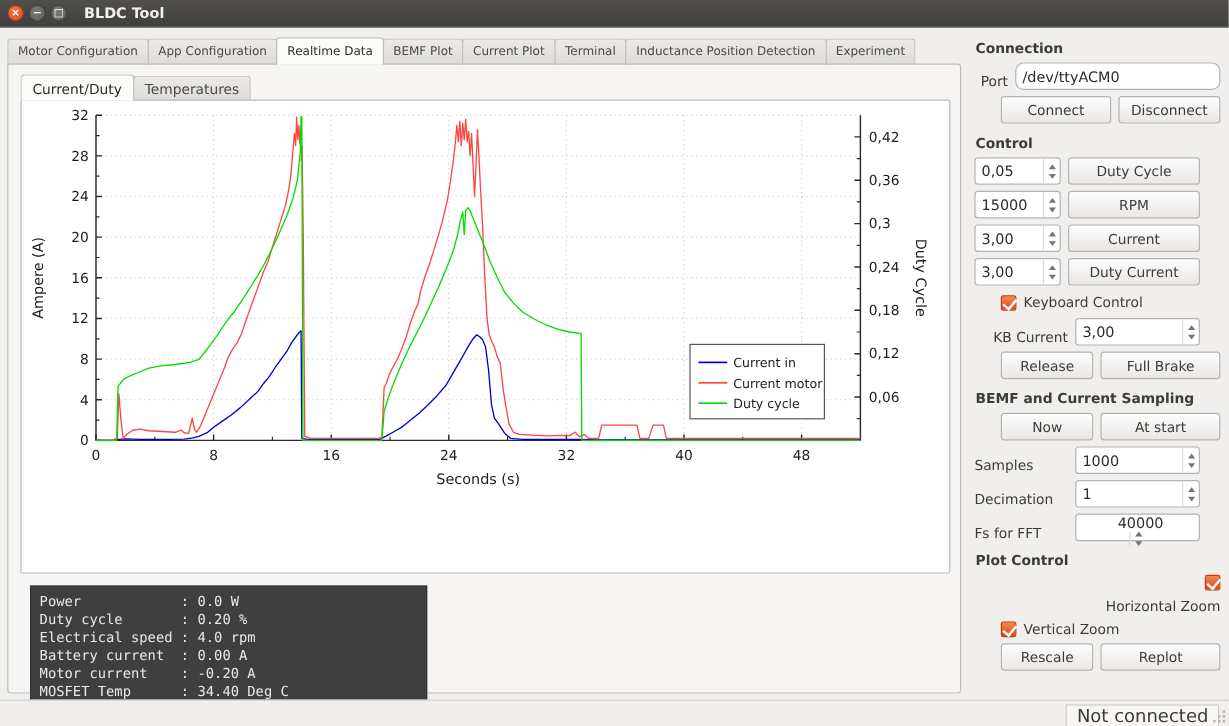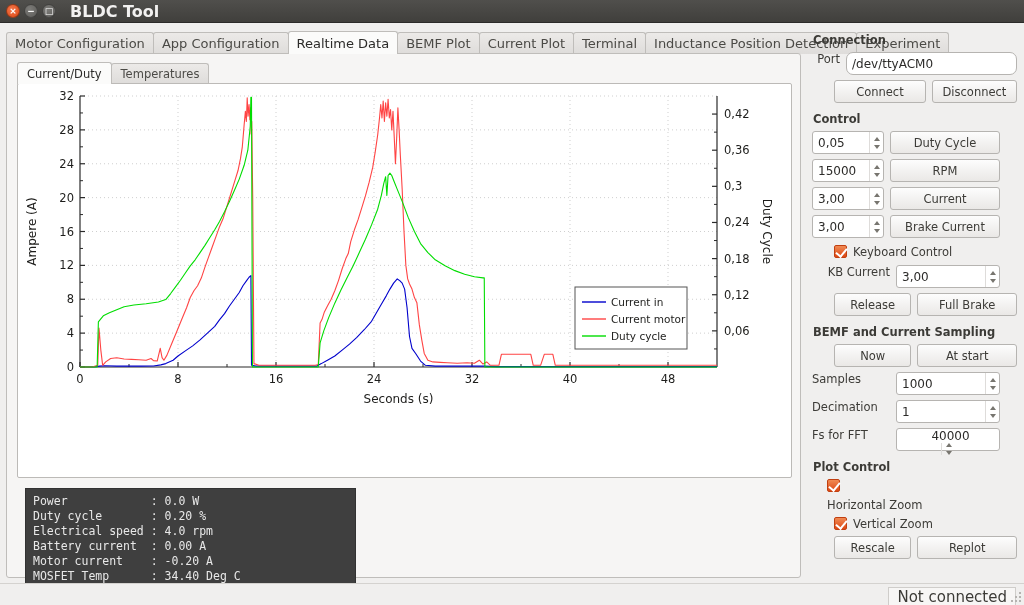--- a/index.html
+++ b/index.html
@@ -24,32 +24,32 @@
   .wbtns { display: flex; align-items: center; gap: 4px; margin-left: 6px; }
   .wbtn { width: 14px; height: 14px; border-radius: 50%; position: relative;
           border: 1px solid rgba(0,0,0,.35); }
   .wbtn span { position:absolute; left:0; top:0; right:0; bottom:0;
                display:flex; align-items:center; justify-content:center;
                color:#fff; font-size:9px; line-height:1; font-weight:bold;
                font-family:"DejaVu Sans", sans-serif;}
   .wbtn.close { background: radial-gradient(circle at 40% 35%, #f4764a, #dd4814); }
   .wbtn.min   { background: radial-gradient(circle at 40% 35%, #7d7c79, #5c5b58); }
   .wbtn.max   { background: radial-gradient(circle at 40% 35%, #7d7c79, #5c5b58); }
-  .wtitle { color: #f2f1f0; font-size: 16px; font-weight: bold; margin-left: 14px;
+  .wtitle { color: #f2f1f0; font-size: 12px; font-weight: bold; margin-left: 14px;
             font-family: "DejaVu Sans", "Liberation Sans", sans-serif; }
 
   
   .tabbar {
     position: absolute; left: 6px; top: 31px; width: 795px; height: 23px;
     display: flex; align-items: flex-end;
   }
   .tab {
     height: 22px; padding: 0 8px;
     display: flex; align-items: center;
-    font-size: 13px; color: #4b4a46;
+    font-size: 10px; color: #4b4a46;
     background: linear-gradient(to bottom, #eceae8, #dedcda);
     border: 1px solid #bfbdba; border-bottom: none;
     border-radius: 3px 3px 0 0;
     margin-right: -1px;
     white-space: nowrap;
   }
   .tab.active {
     background: #fbfbfa; color: #2c2b29;
     border-color: #bfbdba; height: 23px;
     position: relative; z-index: 3;
@@ -98,21 +98,21 @@
   .cb.on::after {
     content:""; position:absolute; left:3px; top:0px; width:5px; height:9px;
     border: solid #ffffff; border-width: 0 2px 2px 0; transform: rotate(40deg);
   }
   .cblabel { font-size: 11.5px; color:#3c3b37; }
 
   
   .side { position: absolute; left: 812px; top: 33px; width: 205px; }
   .grouptitle { font-size: 11.5px; font-weight: bold; color: #3c3b37; margin: 9px 0 5px 1px; }
   .grouptitle:first-child { margin-top: 0; }
-  .row { display:flex; align-items:flex-start; gap: 6px; margin-bottom: 5px; }
+  .row { display:flex; align-items:flex-end; gap: 6px; margin-bottom: 5px; }
   .lbl { font-size: 11.5px; color:#3c3b37; }
 
   .btn {
     height: 23px; border-radius: 3px;
     border: 1px solid #b6b4b1;
     background: linear-gradient(to bottom, #fdfdfd 0%, #f3f2f1 50%, #eae8e6 100%);
     color: #3c3b37; font-size: 11.5px;
     display:flex; align-items:center; justify-content:center;
     font-family: "DejaVu Sans", "Liberation Sans", sans-serif;
     white-space: nowrap;
@@ -347,21 +347,21 @@
     </div>
 
     <div class="row">
       <span class="spin" style="width:72px;">
         <span class="val">3,00</span>
         <span class="arrows">
           <i class="arrow-u"></i>
           <i class="arrow-d"></i>
         </span>
       </span>
-      <span class="btn" style="width:110px;">Brake Current</span>
+      <span class="btn" style="width:110px;">Duty Current</span>
     </div>
 
     <div class="row" style="margin-left:22px;margin-top:7px;">
       <span class="cb on"></span>
       <span class="cblabel">Keyboard Control</span>
     </div>
 
     <div class="row" style="margin-top:6px;">
       <span class="lbl" style="width:78px;text-align:right;">KB Current</span>
       <span class="spin" style="width:104px;">

